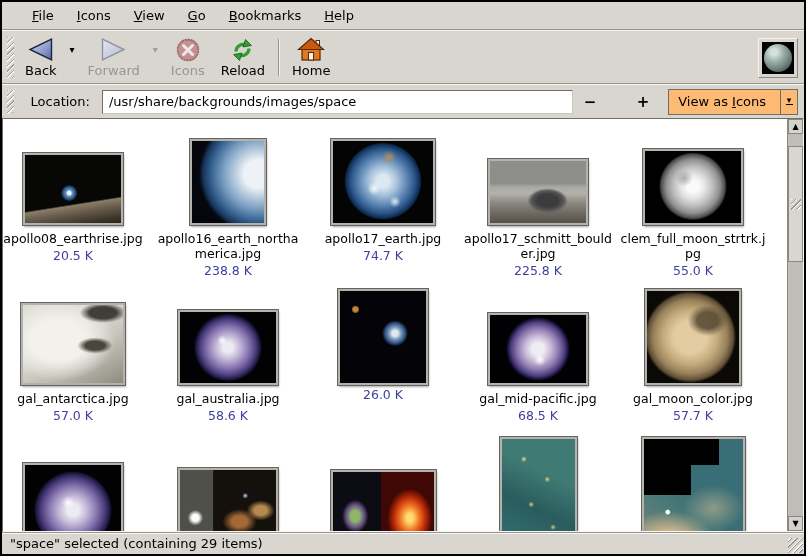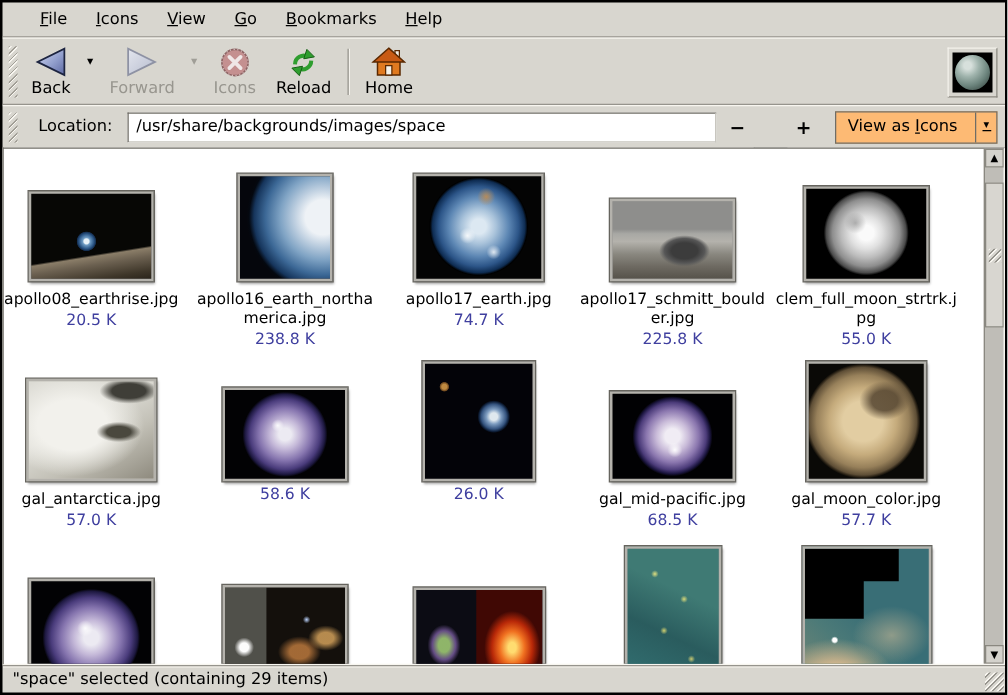--- a/index.html
+++ b/index.html
@@ -320,20 +320,21 @@
         <div class="tz">
             <div class="thumb t6"></div>
           </div>
         <div class="fname">gal_antarctica.jpg</div>
         <div class="fsize">57.0 K</div>
       </div>
       <div class="cell" style="left:149px">
         <div class="tz">
             <div class="thumb t7"></div>
           </div>
+        <div class="fname">gal_australia.jpg</div>
         <div class="fsize">58.6 K</div>
       </div>
       <div class="cell" style="left:304px">
         <div class="tz">
             <div class="thumb t8"></div>
           </div>
         <div class="fsize">26.0 K</div>
       </div>
       <div class="cell" style="left:459px">
         <div class="tz">

